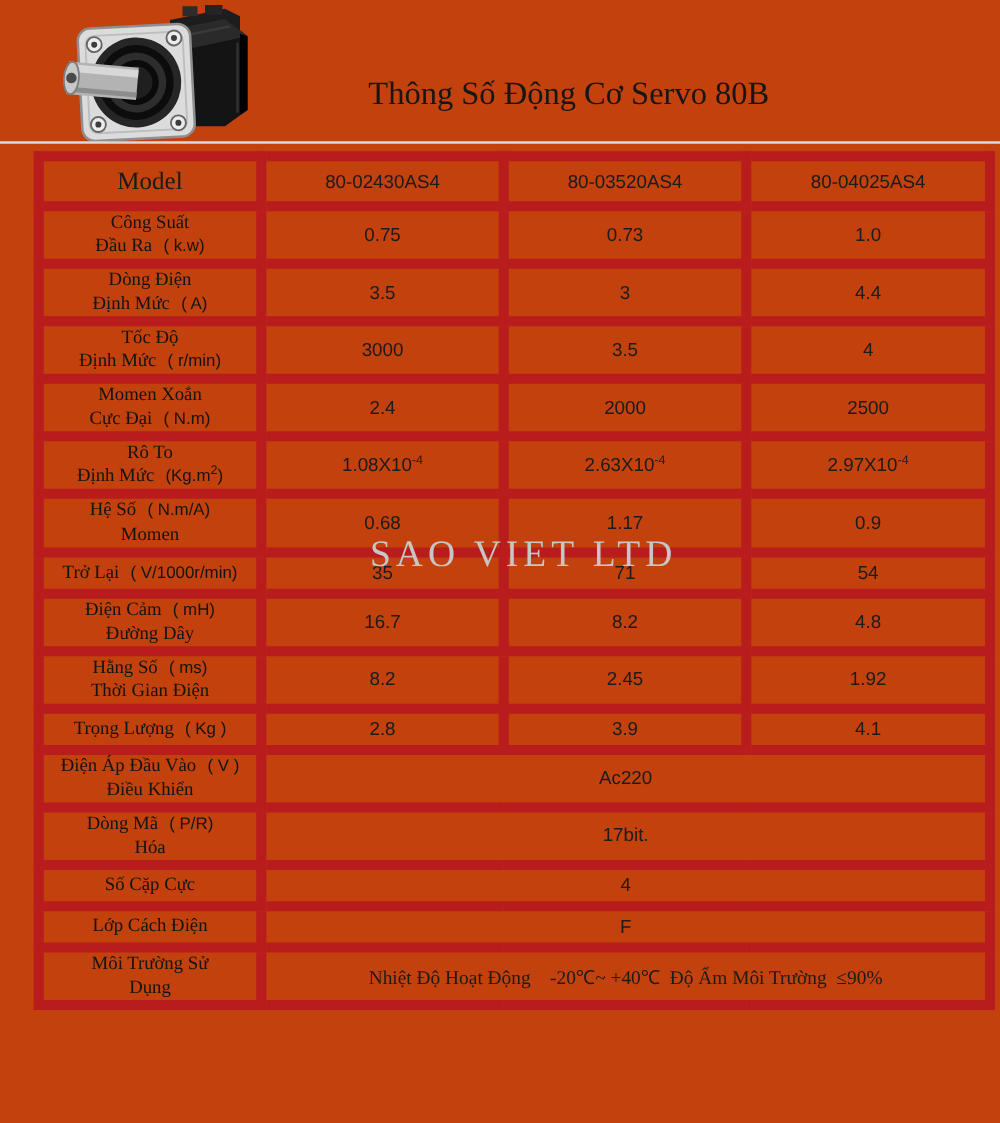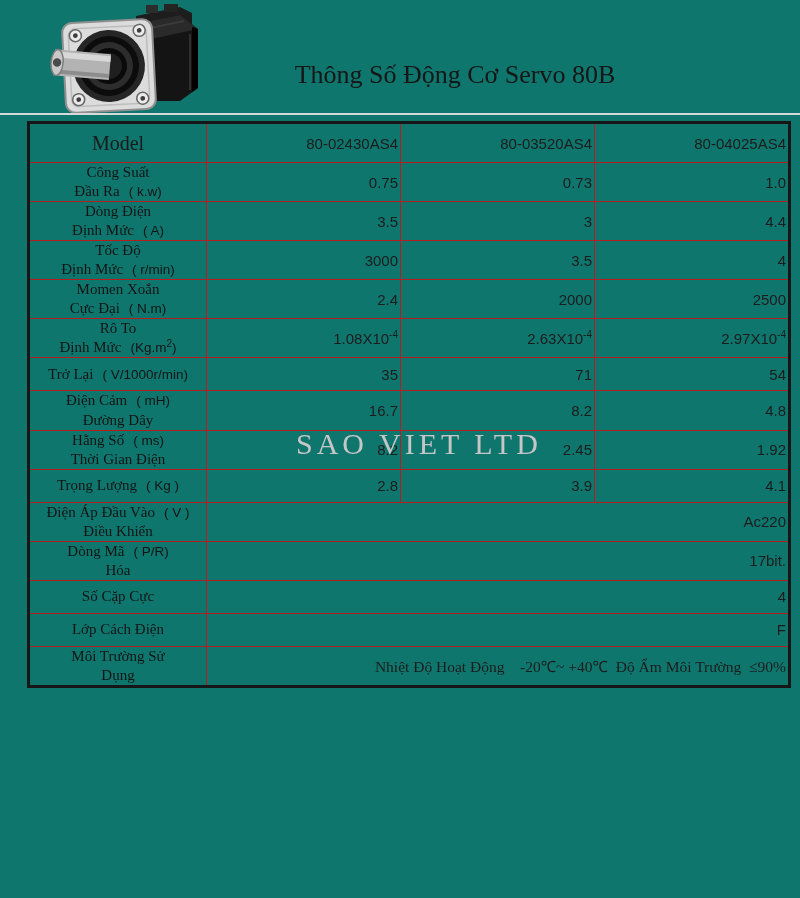--- a/index.html
+++ b/index.html
@@ -1,32 +1,32 @@
 <!DOCTYPE html>
 <html><head>
 <meta charset="utf-8">
 <style>
   html,body{margin:0;padding:0;background:#ffffff;}
-  .page{position:relative;width:800px;height:898px;background:#0f766e;overflow:hidden;
+  .page{position:relative;width:800px;height:898px;background:#c2410c;overflow:hidden;
         font-family:"Liberation Sans",sans-serif;color:#1a1a1a;}
   .motor{position:absolute;left:50px;top:4px;width:170px;height:114px;}
   .title{position:absolute;left:230px;top:60px;width:450px;margin:0;text-align:center;
          font-family:"Liberation Serif",serif;font-weight:400;font-size:26px;color:#161616;}
   .top-shadow{position:absolute;left:0;top:113px;width:800px;height:2px;background:#d9d9d9;}
   .watermark{position:absolute;left:296px;top:427px;z-index:4;pointer-events:none;
              font-family:"Liberation Serif",serif;font-size:30px;letter-spacing:4px;
              color:#c6c6c6;white-space:nowrap;}
   table.spec{position:absolute;left:27px;top:121px;width:761px;z-index:2;
              border-collapse:collapse;table-layout:fixed;border:3px solid #161616;}
-  .spec th,.spec td{border:1px solid #b91c1c;padding:0 2px;vertical-align:middle;}
+  .spec th,.spec td{border:8px solid #b91c1c;padding:0 2px;vertical-align:middle;}
   .spec thead tr{height:40px;}
   .spec tbody tr{height:33px;}
   th.model-label{font-family:"Liberation Serif",serif;font-size:20px;font-weight:400;text-align:center;}
   .value-cell{font-family:"Liberation Sans",sans-serif;font-size:15px;font-weight:400;
-              text-align:right;color:#1c1c1c;}
+              text-align:center;color:#1c1c1c;}
   .label-cell{font-family:"Liberation Serif",serif;font-size:15px;color:#141414;}
   .label-cell .lines{text-align:center;line-height:1.27;}
   .label-cell .unit{font-family:"Liberation Sans",sans-serif;font-size:13.5px;margin-left:9px;white-space:nowrap;}
   .serif-value{font-family:"Liberation Serif",serif;white-space:pre;font-size:15.5px;margin-top:43px;}
   sup{font-size:10px;line-height:0;}
 </style>
 </head>
 <body>
 
 <div class="page">
@@ -146,20 +146,31 @@
               <div class="line">Định Mức<span class="unit">(Kg.m<sup>2</sup>)</span></div>
             </div>
           </td>
           <td class="value-cell">1.08X10<sup>-4</sup></td>
           <td class="value-cell">2.63X10<sup>-4</sup></td>
           <td class="value-cell">2.97X10<sup>-4</sup></td>
         </tr>
         <tr>
           <td class="label-cell">
             <div class="lines">
+              <div class="line">Hệ Số<span class="unit">( N.m/A)</span></div>
+              <div class="line">Momen</div>
+            </div>
+          </td>
+          <td class="value-cell">0.68</td>
+          <td class="value-cell">1.17</td>
+          <td class="value-cell">0.9</td>
+        </tr>
+        <tr>
+          <td class="label-cell">
+            <div class="lines">
               <div class="line">Trở Lại<span class="unit">( V/1000r/min)</span></div>
             </div>
           </td>
           <td class="value-cell">35</td>
           <td class="value-cell">71</td>
           <td class="value-cell">54</td>
         </tr>
         <tr>
           <td class="label-cell">
             <div class="lines">

